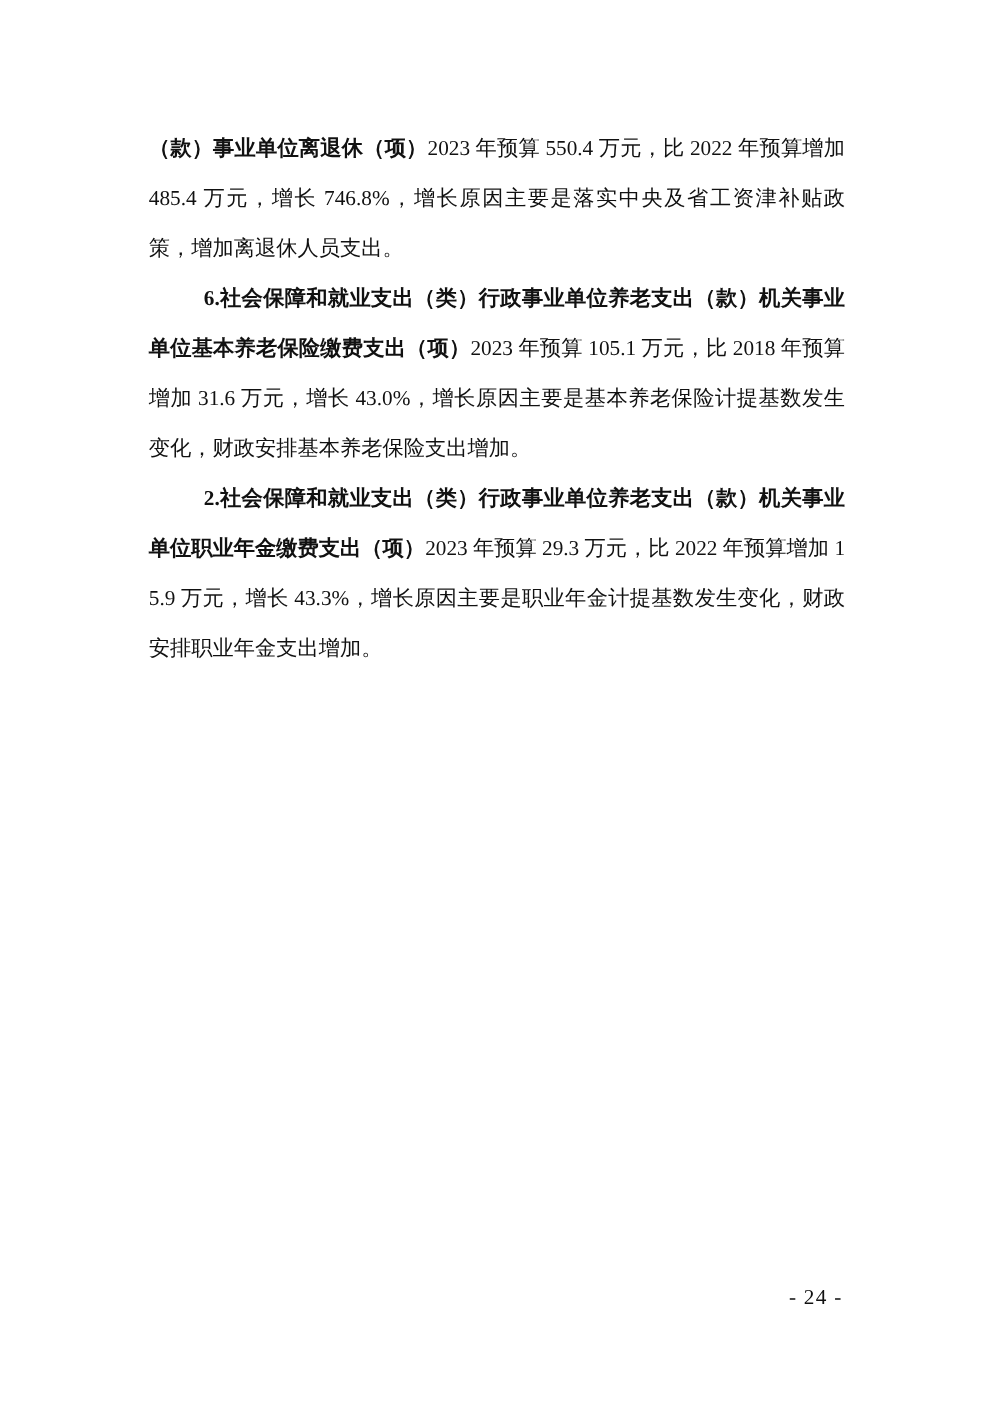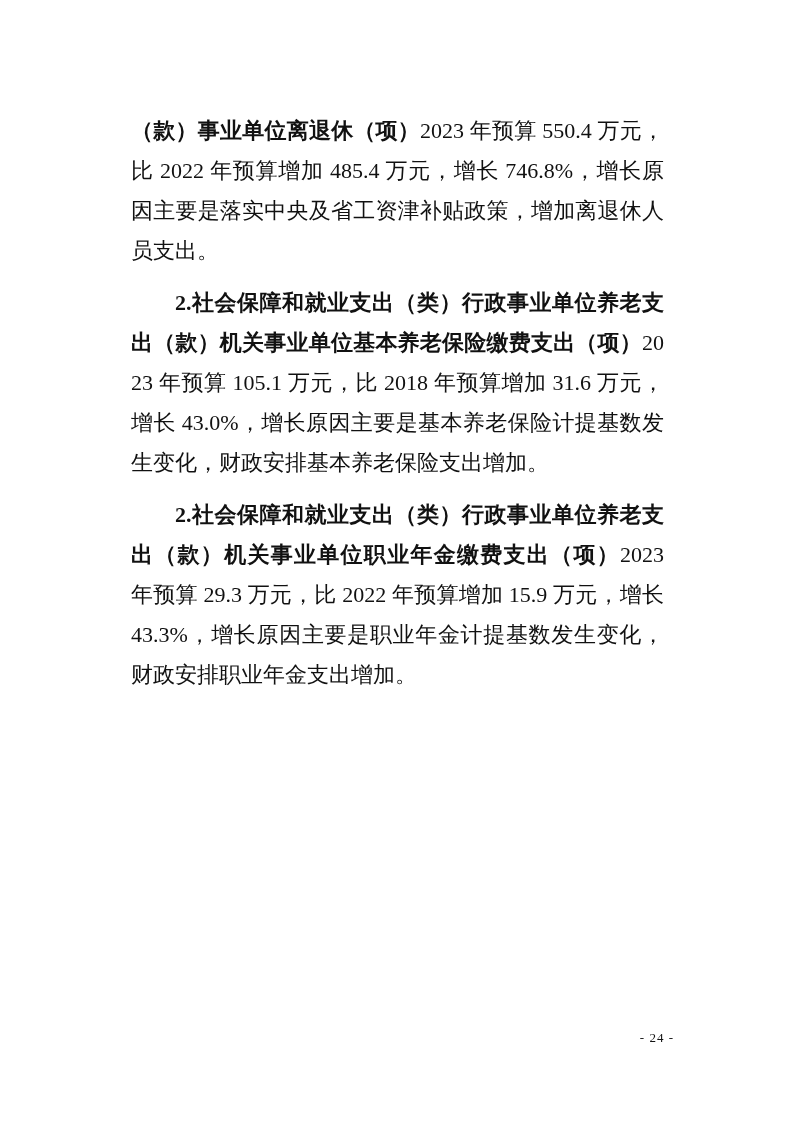--- a/index.html
+++ b/index.html
@@ -16,55 +16,55 @@
     font-family: "Liberation Serif", "DejaVu Serif", serif;
     color: #111111;
   }
   .content {
     position: absolute;
     left: 119px;
     top: 99px;
     width: 557px;
   }
   .para {
-    margin: 12px;
-    font-size: 22px;
+    margin: 0;
+    font-size: 17px;
     line-height: 40px;
     text-align: justify;
     text-justify: inter-character;
     word-break: break-all;
   }
   .para.indent {
     text-indent: 44px;
   }
   .lead {
     font-weight: bold;
   }
   .page-number {
     position: absolute;
     top: 1029px;
     right: 120px;
-    font-size: 13px;
+    font-size: 17px;
     line-height: 18px;
     color: #111111;
     letter-spacing: 1px;
   }
 </style>
 </head>
 <body>
 
 <div class="page">
   <div class="content">
 
     <p class="para">
       <span class="lead">（款）事业单位离退休（项）</span><span>2023 年预算 550.4 万元，比 2022 年预算增加 485.4 万元，增长 746.8%，增长原因主要是落实中央及省工资津补贴政策，增加离退休人员支出。</span>
     </p>
 
     <p class="para indent">
-      <span class="lead">2.社会保障和就业支出（类）行政事业单位养老支出（款）机关事业单位基本养老保险缴费支出（项）</span><span>2023 年预算 105.1 万元，比 2018 年预算增加 31.6 万元，增长 43.0%，增长原因主要是基本养老保险计提基数发生变化，财政安排基本养老保险支出增加。</span>
+      <span class="lead">6.社会保障和就业支出（类）行政事业单位养老支出（款）机关事业单位基本养老保险缴费支出（项）</span><span>2023 年预算 105.1 万元，比 2018 年预算增加 31.6 万元，增长 43.0%，增长原因主要是基本养老保险计提基数发生变化，财政安排基本养老保险支出增加。</span>
     </p>
 
     <p class="para indent">
       <span class="lead">2.社会保障和就业支出（类）行政事业单位养老支出（款）机关事业单位职业年金缴费支出（项）</span><span>2023 年预算 29.3 万元，比 2022 年预算增加 15.9 万元，增长 43.3%，增长原因主要是职业年金计提基数发生变化，财政安排职业年金支出增加。</span>
     </p>
 
 
 
 
   </div>

